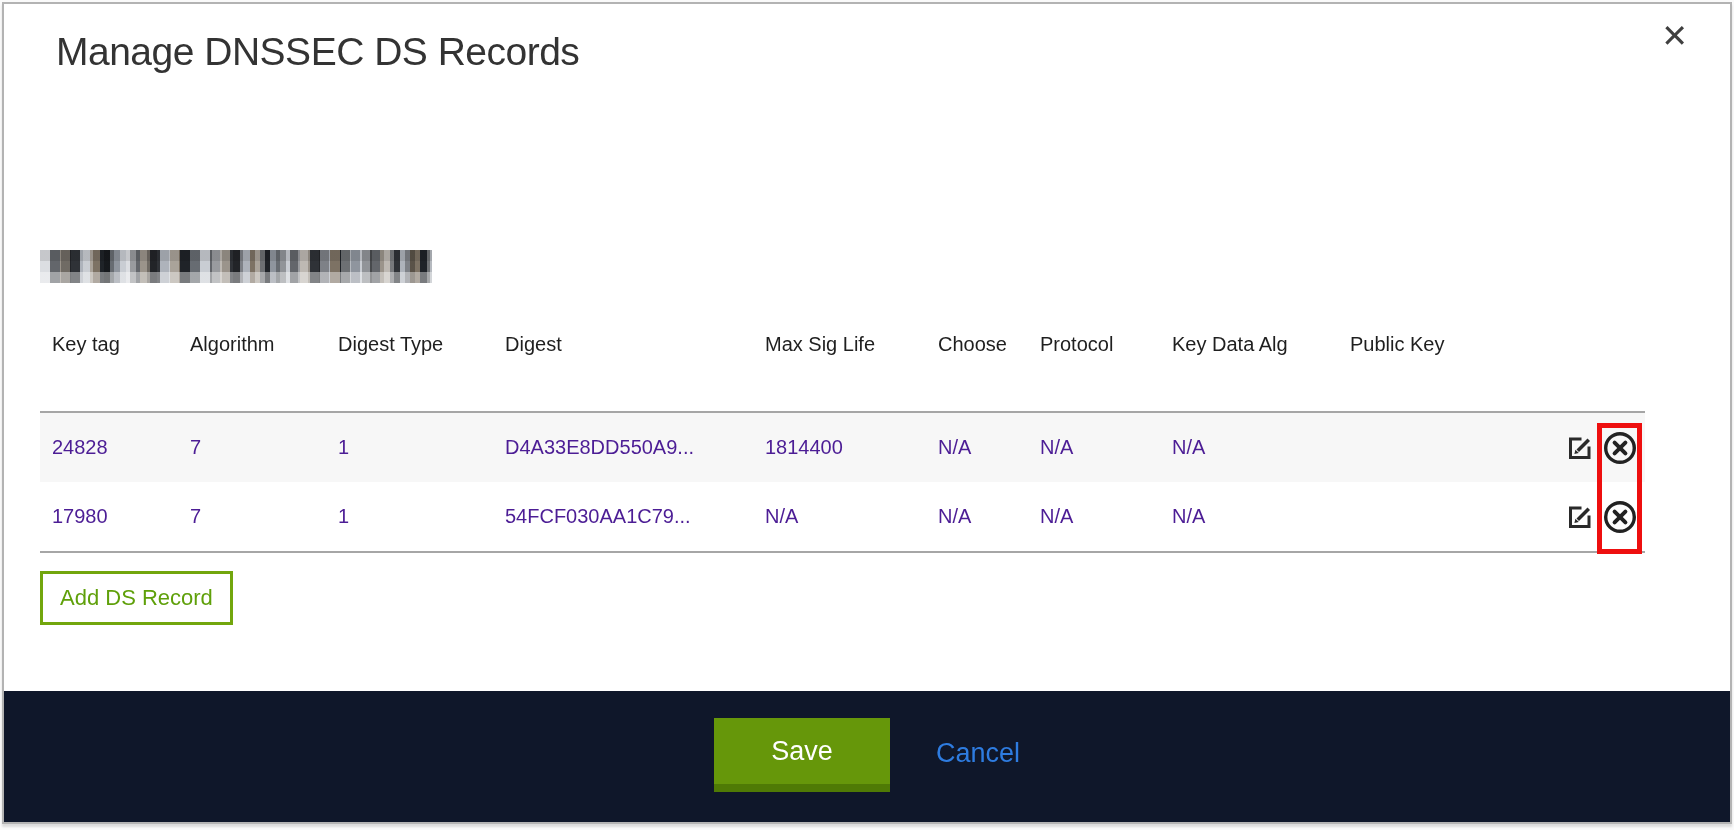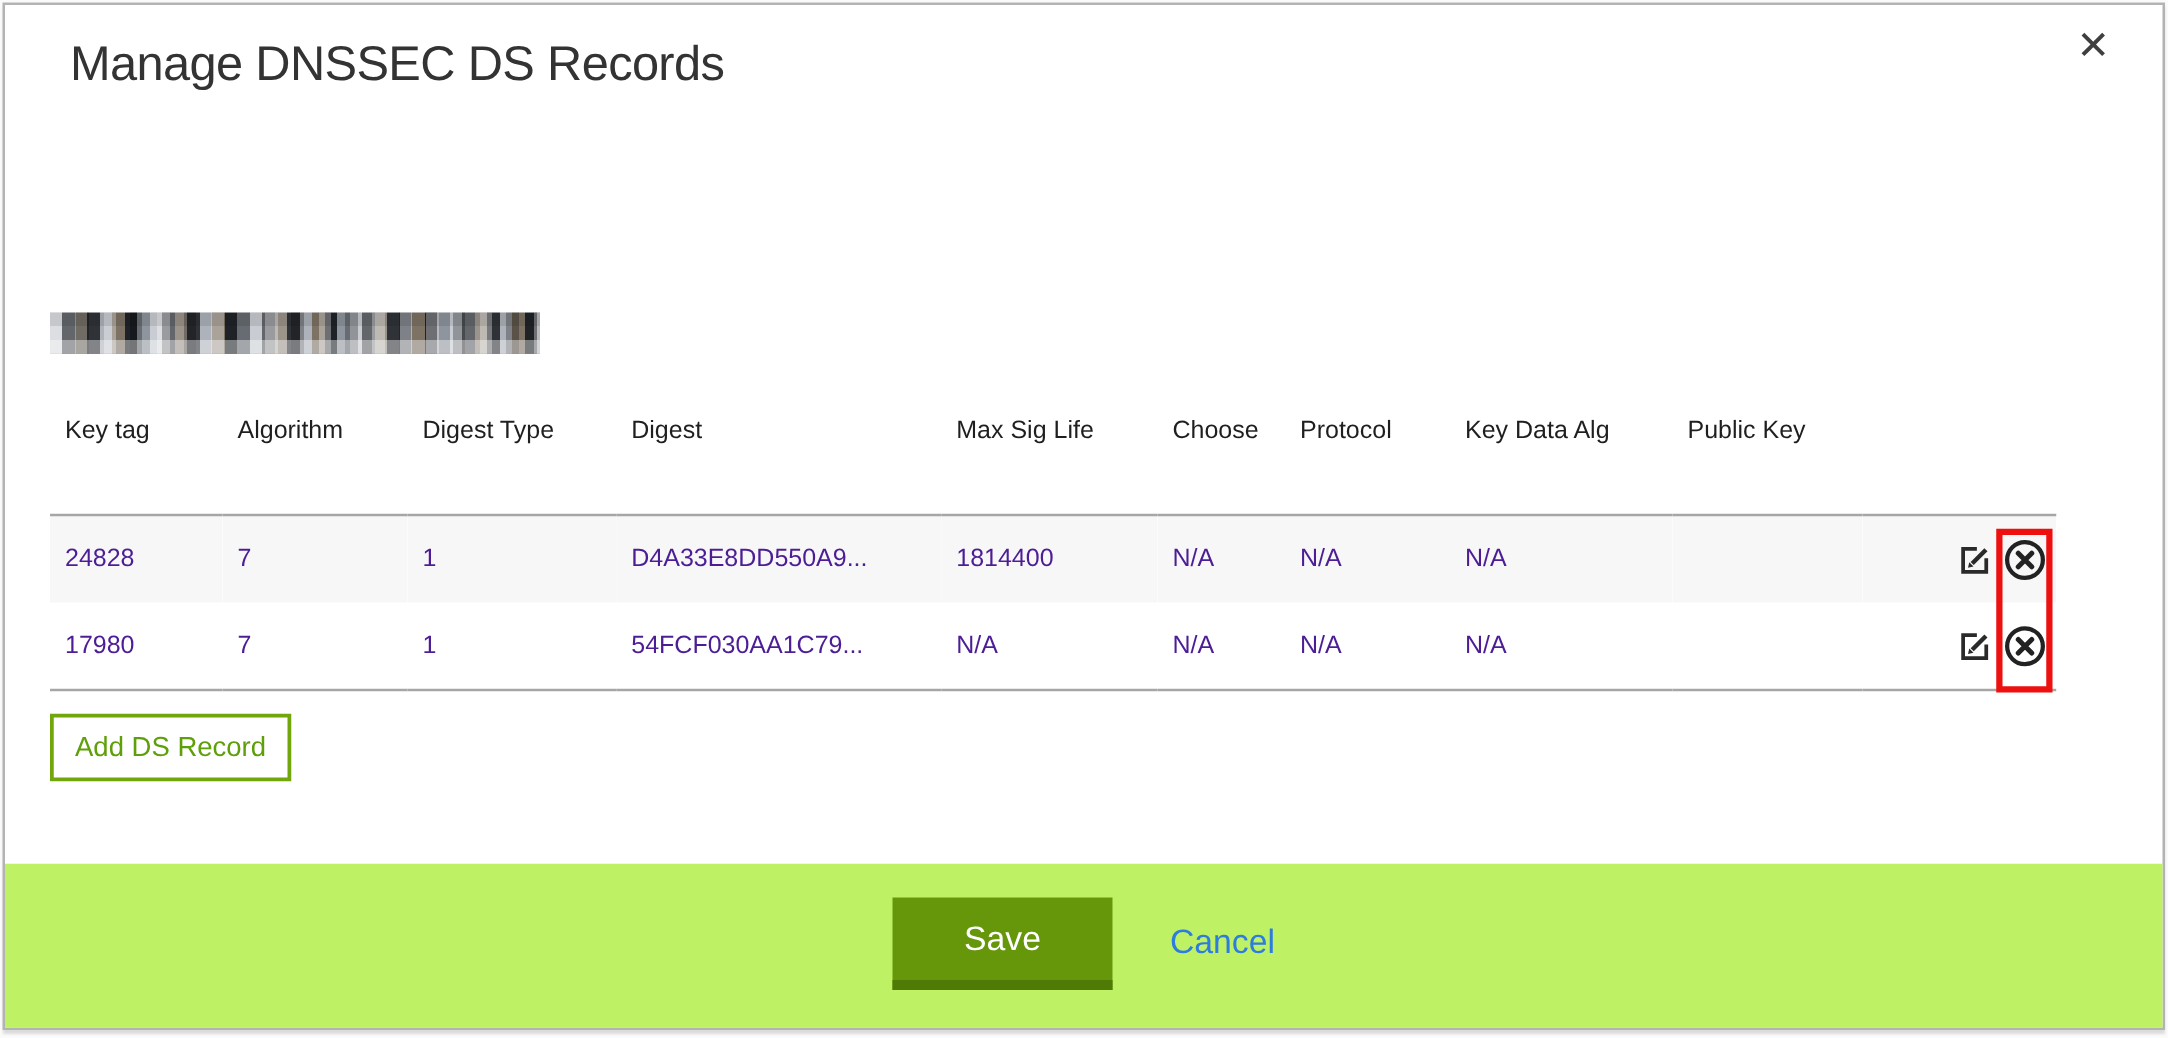--- a/index.html
+++ b/index.html
@@ -126,21 +126,21 @@
     padding: 11px 17px;
     cursor: pointer;
     font-family: inherit;
   }
   .footer {
     position: absolute;
     left: 0;
     bottom: 0;
     width: 100%;
     height: 131px;
-    background: #bef264;
+    background: #0f172a;
     box-sizing: border-box;
     display: flex;
     justify-content: center;
     align-items: flex-start;
     gap: 46px;
     padding-top: 27px;
   }
   .save-btn {
     width: 176px;
     height: 74px;

